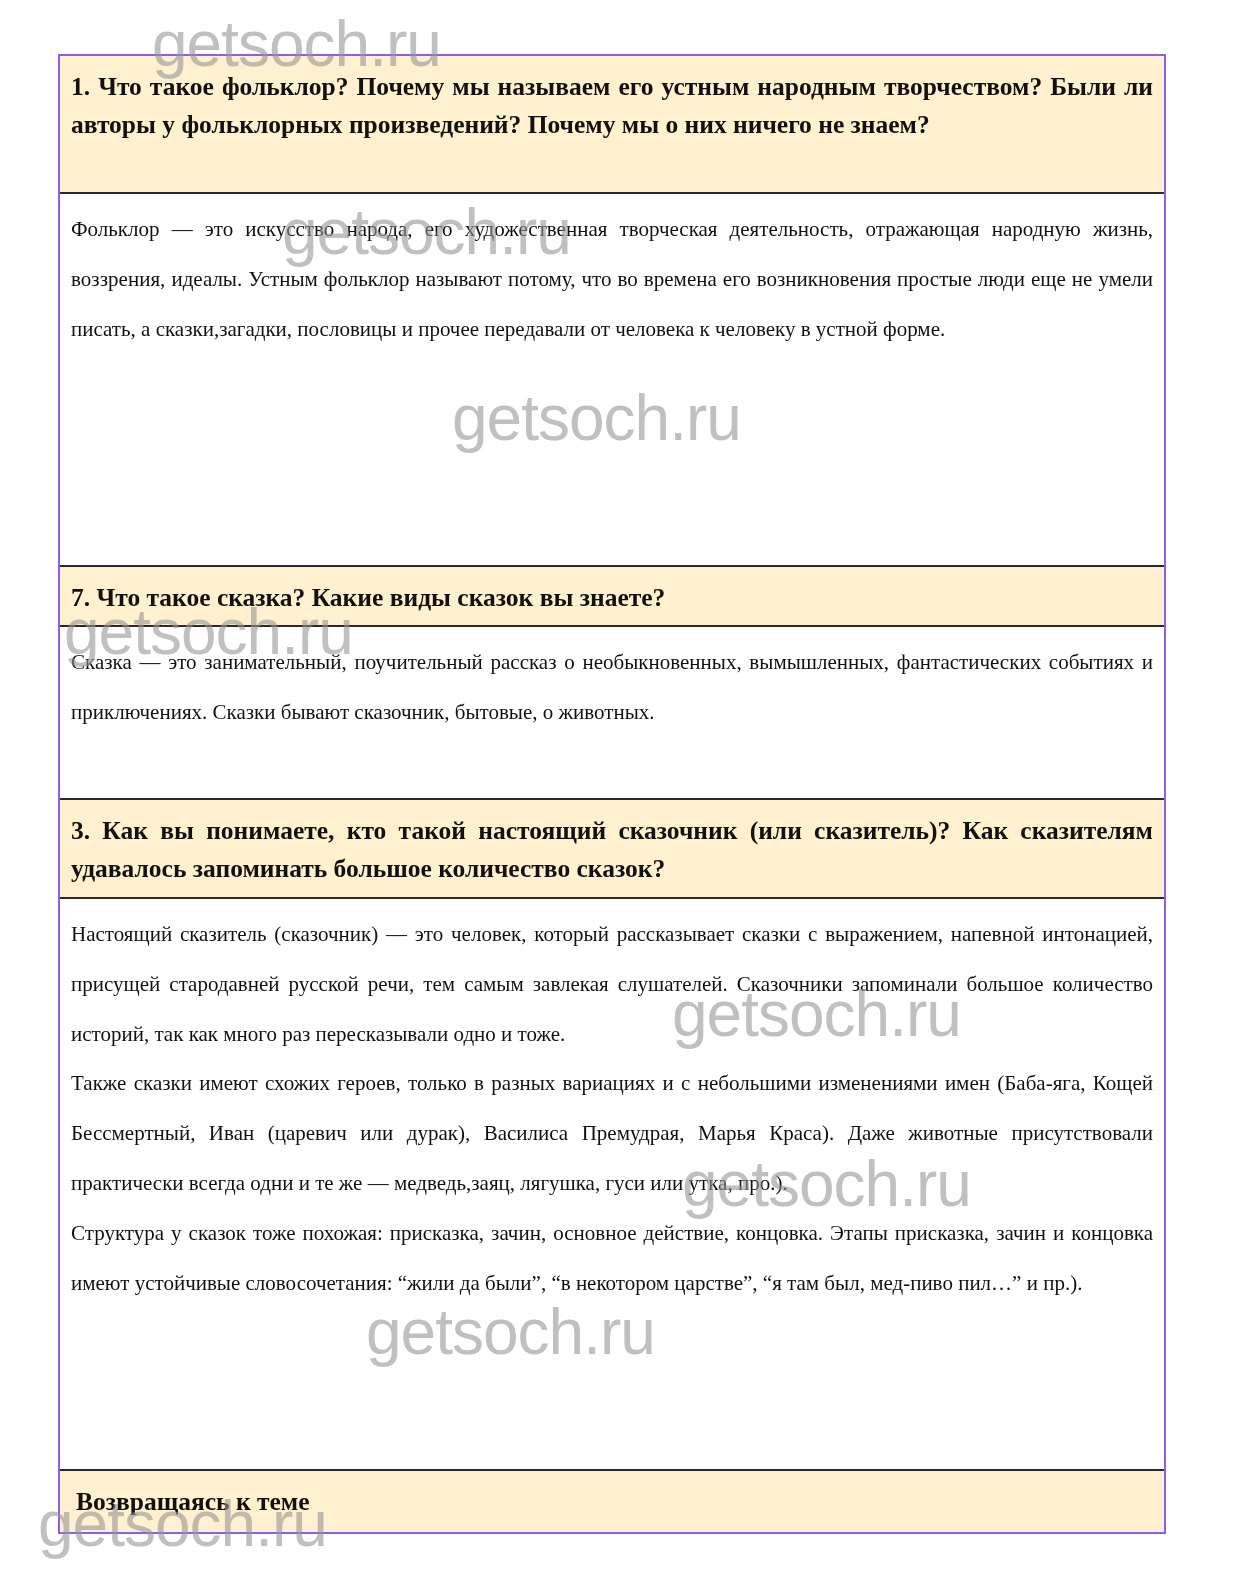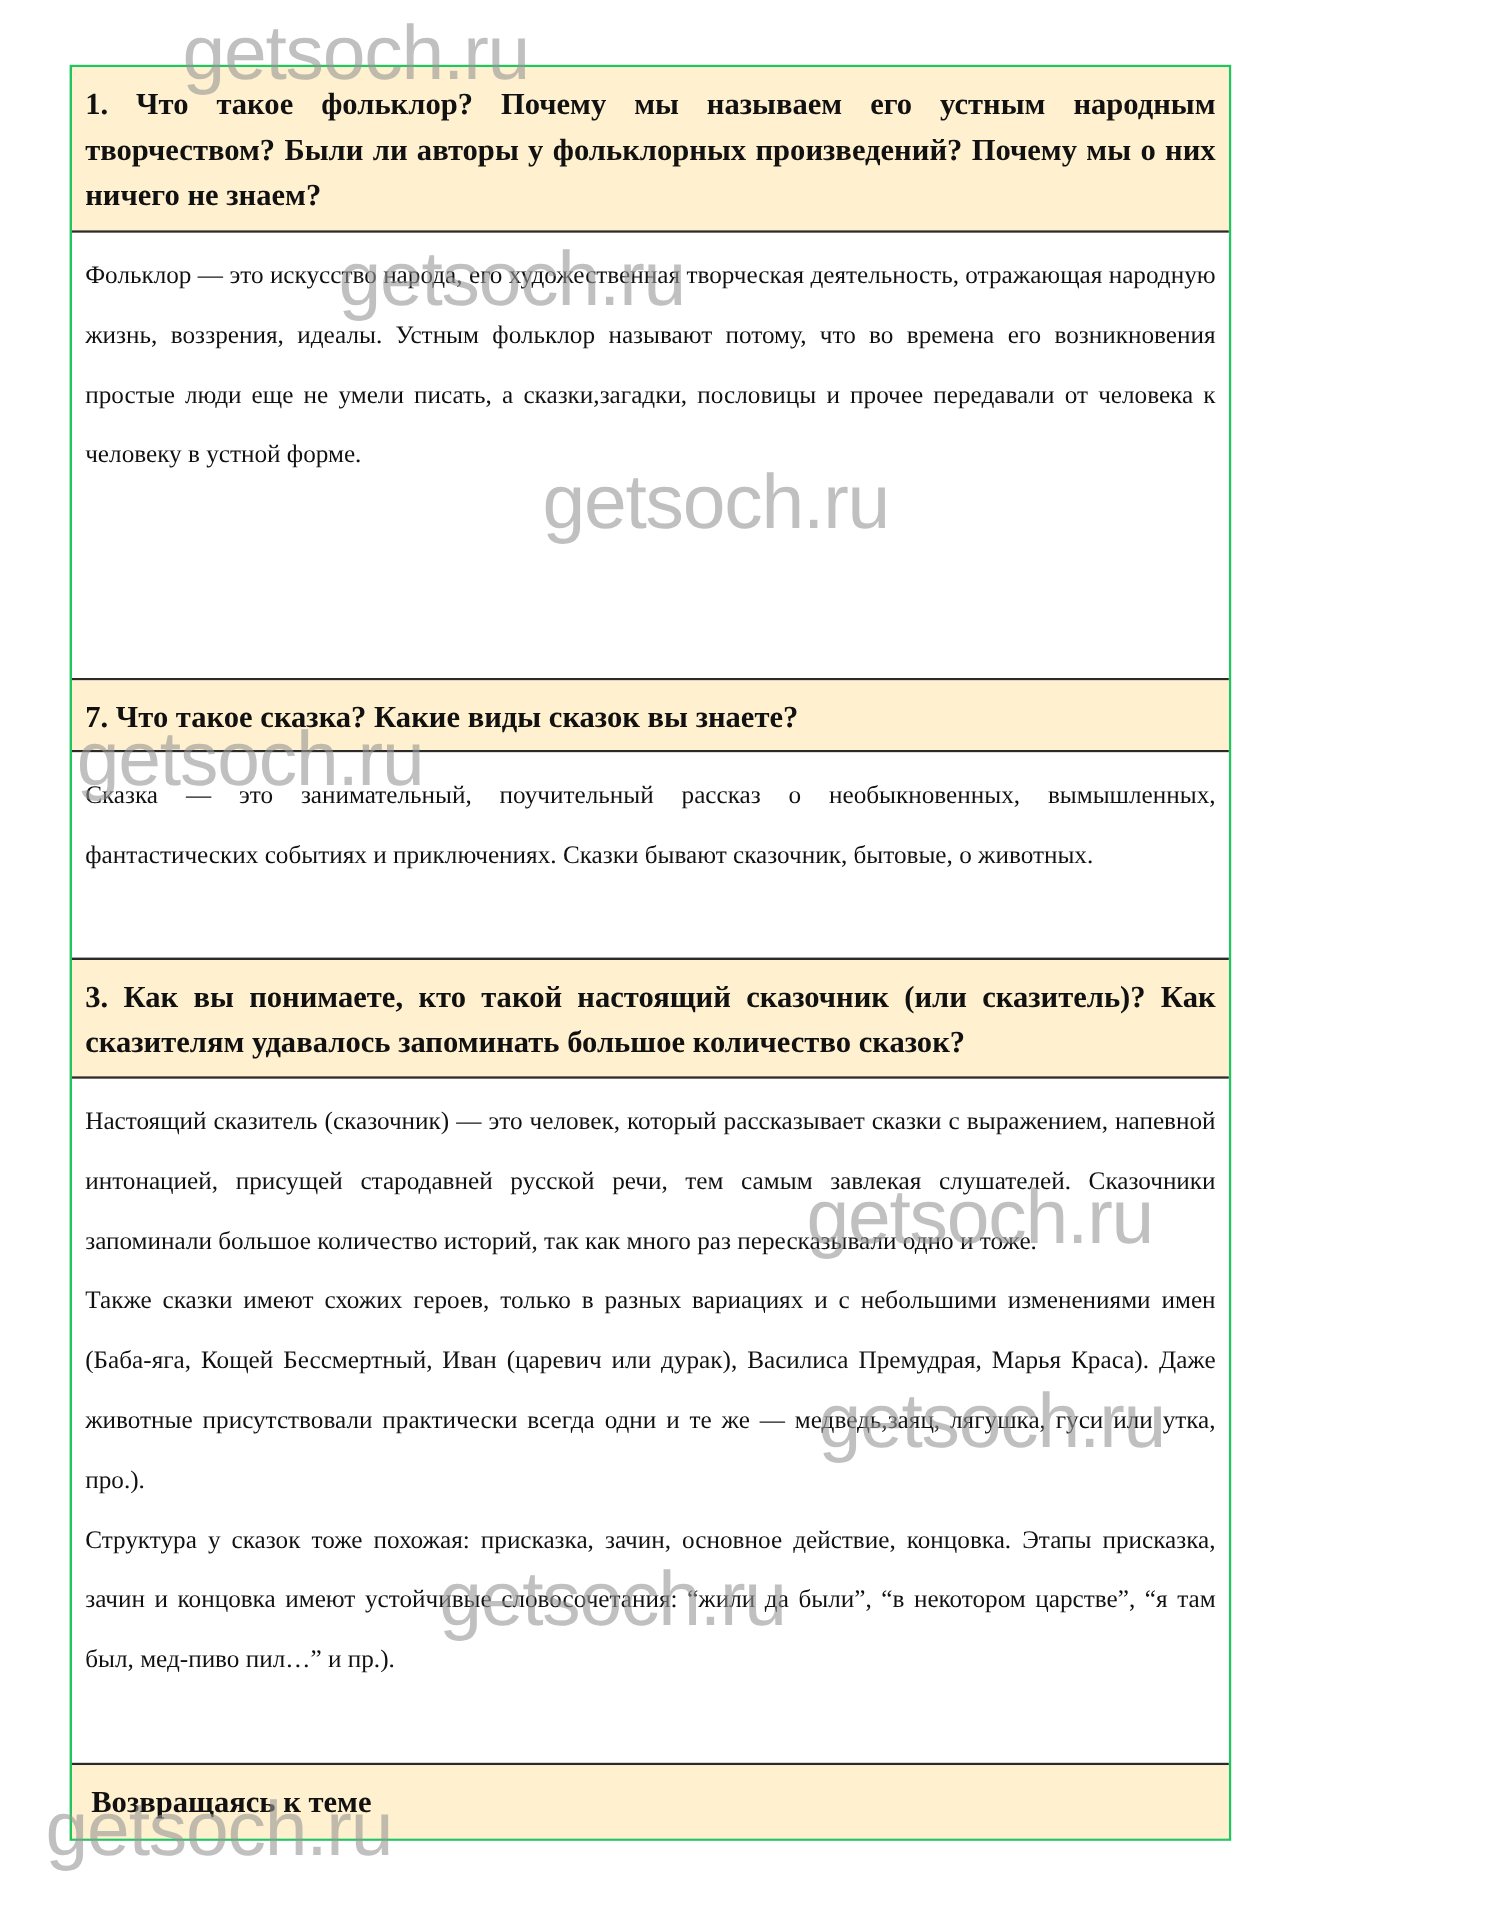--- a/index.html
+++ b/index.html
@@ -12,22 +12,22 @@
       height: 1588px;
       position: relative;
       overflow: hidden;
       font-family: "Liberation Serif", "DejaVu Serif", serif;
       color: #111111;
     }
     .qa-table {
       position: absolute;
       left: 58px;
       top: 54px;
-      width: 968px;
-      border: 2px solid #22c55e;
+      width: 1108px;
+      border: 2px solid #8b5cf6;
       box-sizing: border-box;
       border-collapse: collapse;
     }
     .q-row {
       background: #fff0cf;
       border-bottom: 2px solid #2a2a2a;
       box-sizing: border-box;
       padding: 12px 11px 11px 11px;
       font-weight: bold;
       font-size: 25.5px;

